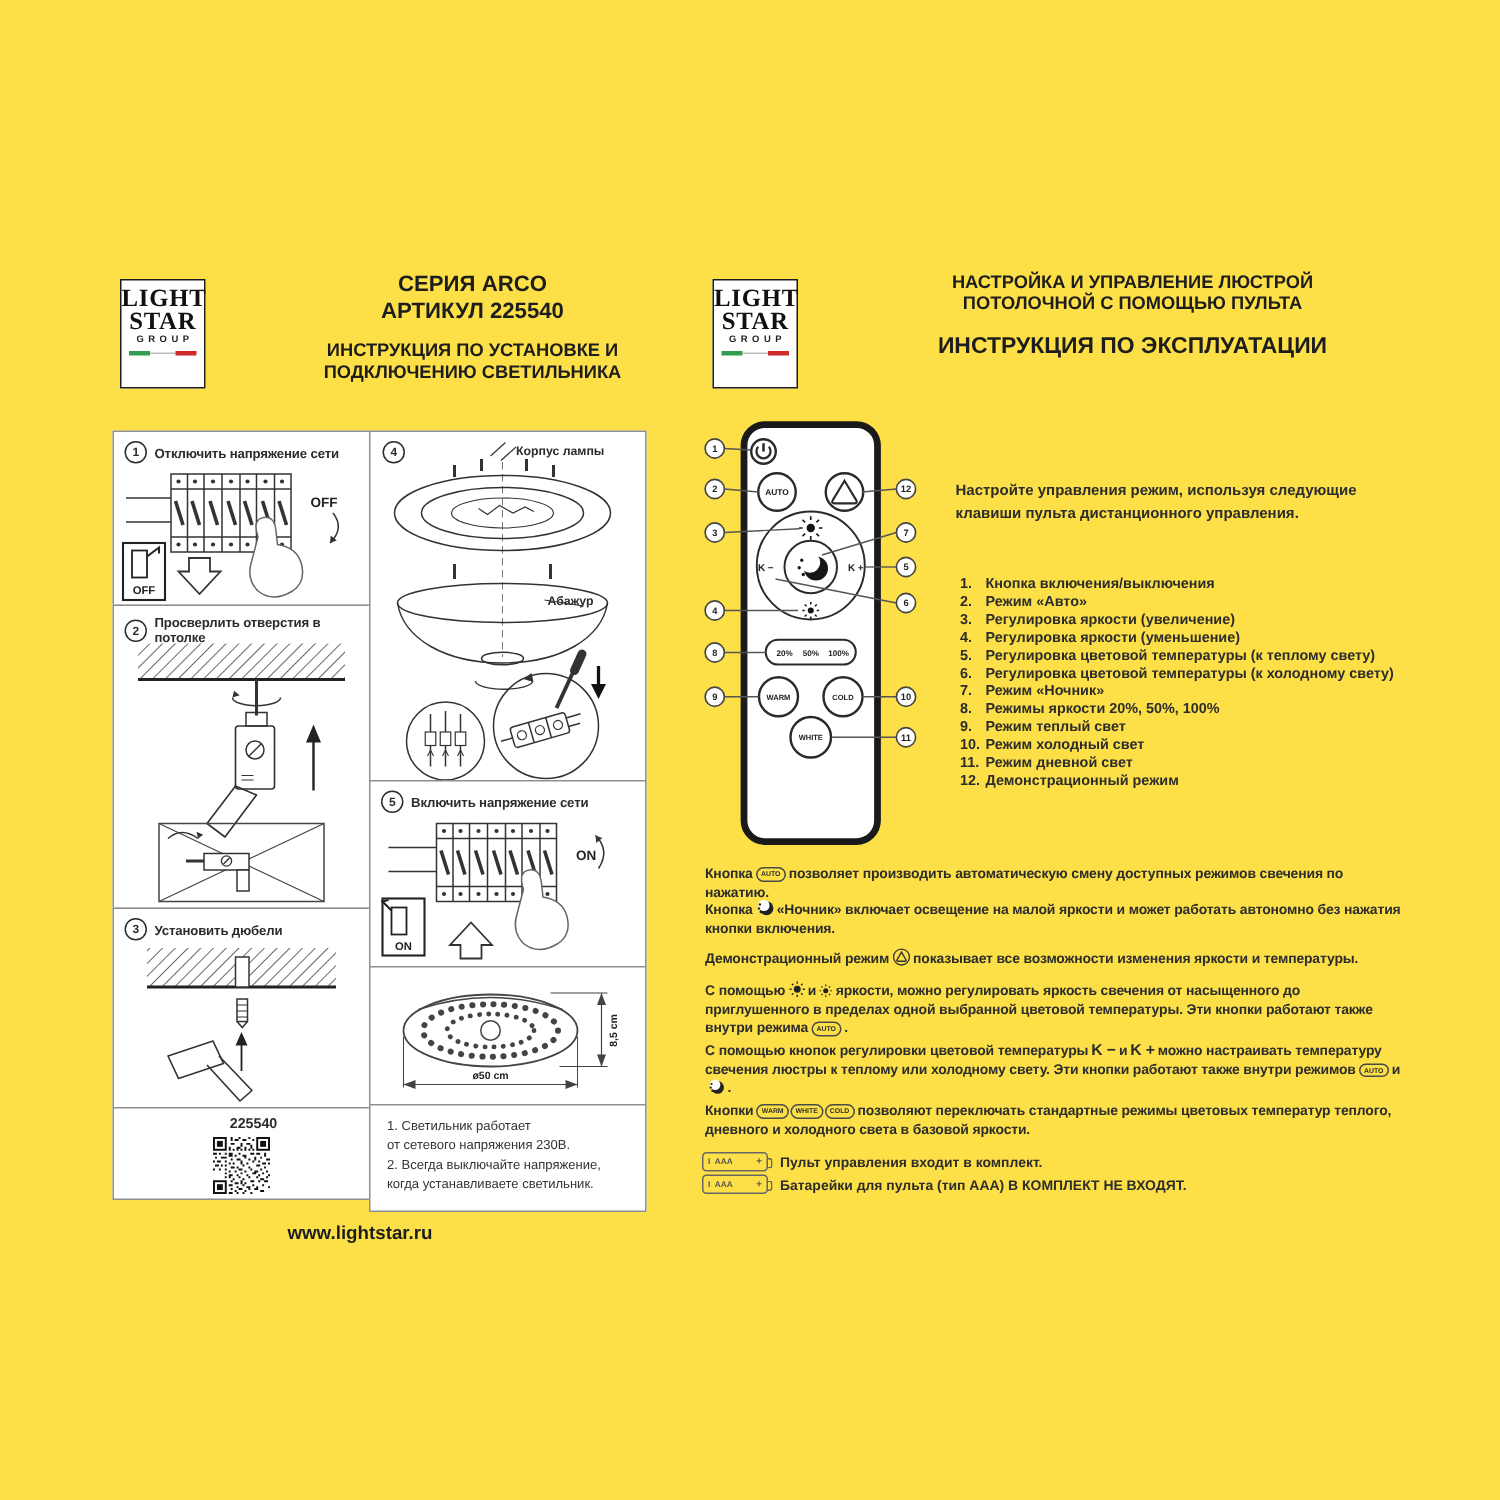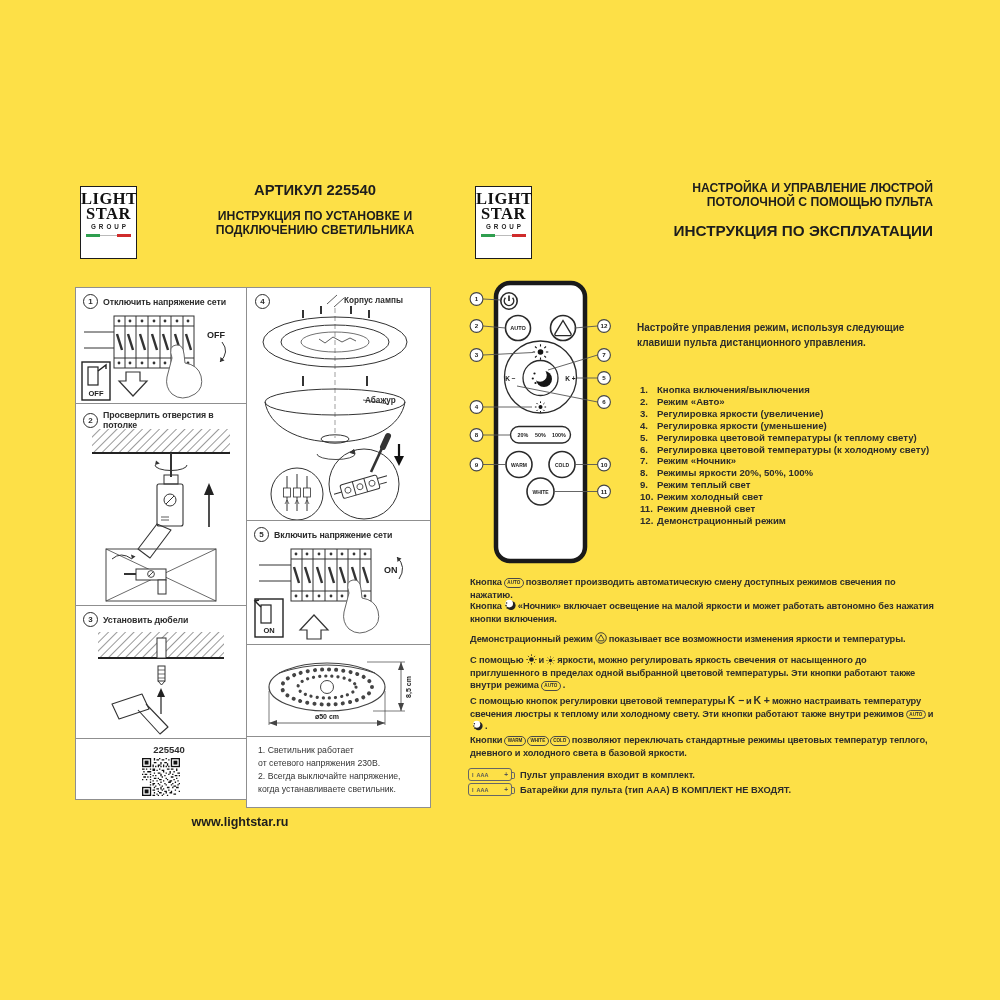--- a/index.html
+++ b/index.html
@@ -11,21 +11,21 @@
   .logo .l1,.logo .l2{font-family:"Liberation Serif",serif;font-weight:bold;font-size:16.5px;line-height:14.5px;text-align:center;letter-spacing:.5px;color:#111;}
   .logo .l3{font-size:6.3px;letter-spacing:3px;text-align:center;margin-top:2px;padding-left:3px;color:#222;}
   .flag{display:flex;align-items:center;margin:4px 5px 0 5px;height:3px;}
   .flag .g{width:14px;height:2.5px;background:#2f9e4f;}
   .flag .m{flex:1;height:1px;background:#bbb;}
   .flag .r{width:14px;height:2.5px;background:#cf2b2b;}
   
   .hdr-left{left:148px;top:182px;width:334px;text-align:center;}
   .hdr-left .t{font-size:14.8px;line-height:17.5px;color:#1d1d1d;}
   .hdr-left .s{font-size:12.2px;line-height:14.5px;margin-top:9px;color:#1d1d1d;}
-  .hdr-right{left:577px;top:181px;width:356px;text-align:right;}
+  .hdr-right{left:577px;top:181px;width:356px;text-align:center;}
   .hdr-right .h{font-size:12.2px;line-height:14.2px;color:#1d1d1d;}
   .hdr-right .T{font-size:15.3px;margin-top:13px;color:#1d1d1d;}
   
   .cell{position:absolute;border:1px solid #8f8f8f;background:#fff;box-sizing:border-box;}
   .stephead{display:flex;align-items:center;gap:5px;padding:6px 0 0 7px;}
   .stepnum{display:inline-block;width:13px;height:13px;border:1px solid #2c2c2c;border-radius:50%;
            font-size:8px;line-height:13px;text-align:center;flex:0 0 13px;}
   .steplabel{font-size:8.8px;letter-spacing:-.1px;}
   svg text{font-family:"Liberation Sans",sans-serif;font-weight:bold;fill:#222;}
   
@@ -57,20 +57,21 @@
     <div class="l1">LIGHT</div>
     <div class="l2">STAR</div>
     <div class="l3">GROUP</div>
     <div class="flag">
         <span class="g"></span>
         <span class="m"></span>
         <span class="r"></span>
       </div>
   </div>
   <div class="abs hdr-left">
+    <div class="t">СЕРИЯ ARCO</div>
     <div class="t">АРТИКУЛ 225540</div>
     <div class="s">ИНСТРУКЦИЯ ПО УСТАНОВКЕ И</div>
     <div class="s" style="margin-top:0">ПОДКЛЮЧЕНИЮ СВЕТИЛЬНИКА</div>
   </div>
 
   <div class="abs logo" style="left:475px;top:186px">
     <div class="l1">LIGHT</div>
     <div class="l2">STAR</div>
     <div class="l3">GROUP</div>
     <div class="flag">

